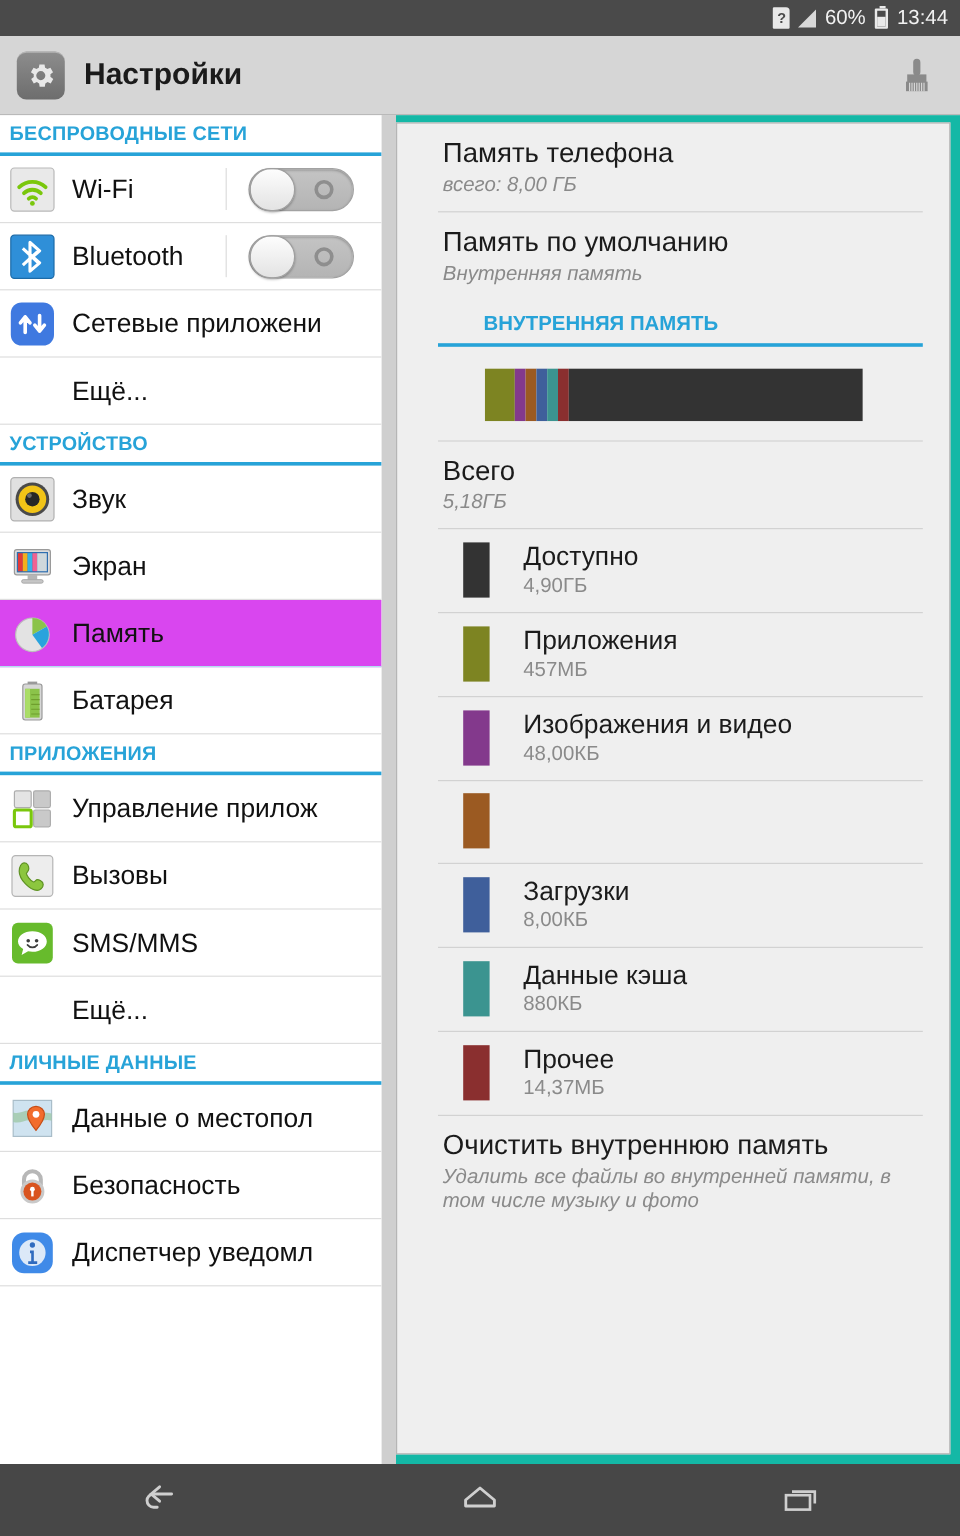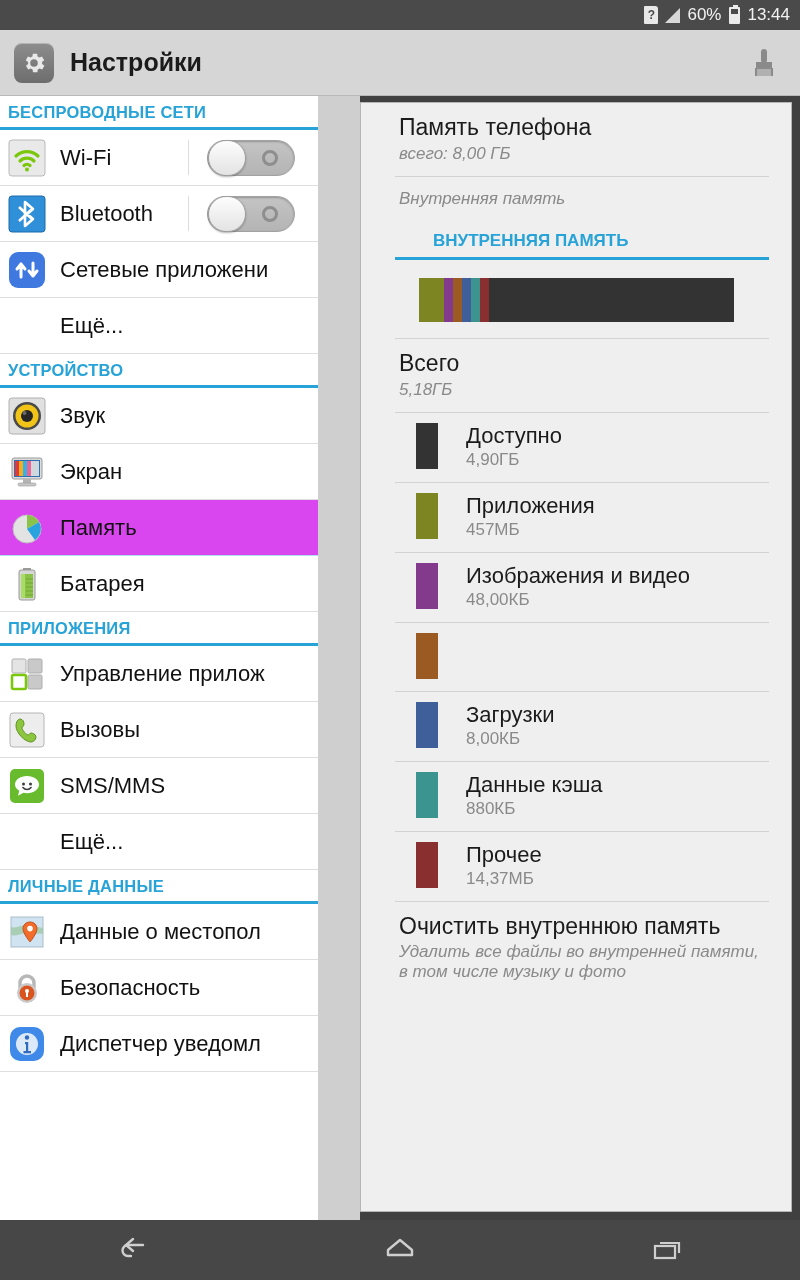--- a/index.html
+++ b/index.html
@@ -110,21 +110,21 @@
   }
   .toggle .ocircle {
     position: absolute; right: 16px; top: 50%; transform: translateY(-50%);
     width: 16px; height: 16px; border-radius: 50%;
     border: 3px solid #8e8e8e;
   }
 
   
   .gap { width: 12px; background: #cfcfcf; }
   .mainwrap {
-    flex: 1; padding: 6px 8px 8px 0; background: #404040; margin-left: 30px;
+    flex: 1; padding: 6px 8px 8px 0; background: #14b8a6;
   }
   .main {
     height: 100%; background: #efefef;
     border: 1px solid #b5b5b5; overflow: hidden;
     position: relative;
   }
   .mrow { padding: 10px 22px 12px 38px; }
   .mrow .t1 { font-size: 23px; color: #1b1b1b; line-height: 1.25; }
   .mrow .t2 { font-size: 17px; color: #8a8a8a; margin-top: 2px; font-style: italic; }
   .hr { height: 1px; background: #d2d2d2; margin: 0 22px 0 34px; }
@@ -406,20 +406,21 @@
     <div class="mainwrap">
       <div class="main">
 
         <div class="mrow">
           <div class="t1">Память телефона</div>
           <div class="t2">всего: 8,00 ГБ</div>
         </div>
         <div class="hr"></div>
 
         <div class="mrow">
+          <div class="t1">Память по умолчанию</div>
           <div class="t2">Внутренняя память</div>
         </div>
 
         <div class="msec-head">ВНУТРЕННЯЯ ПАМЯТЬ</div>
 
         <div class="barwrap">
           <div class="storbar" id="storbar">
               <span style="background: rgb(125, 132, 34); width: 25px;"></span>
               <span style="background: rgb(131, 57, 140); width: 9px;"></span>
               <span style="background: rgb(155, 90, 34); width: 9px;"></span>

